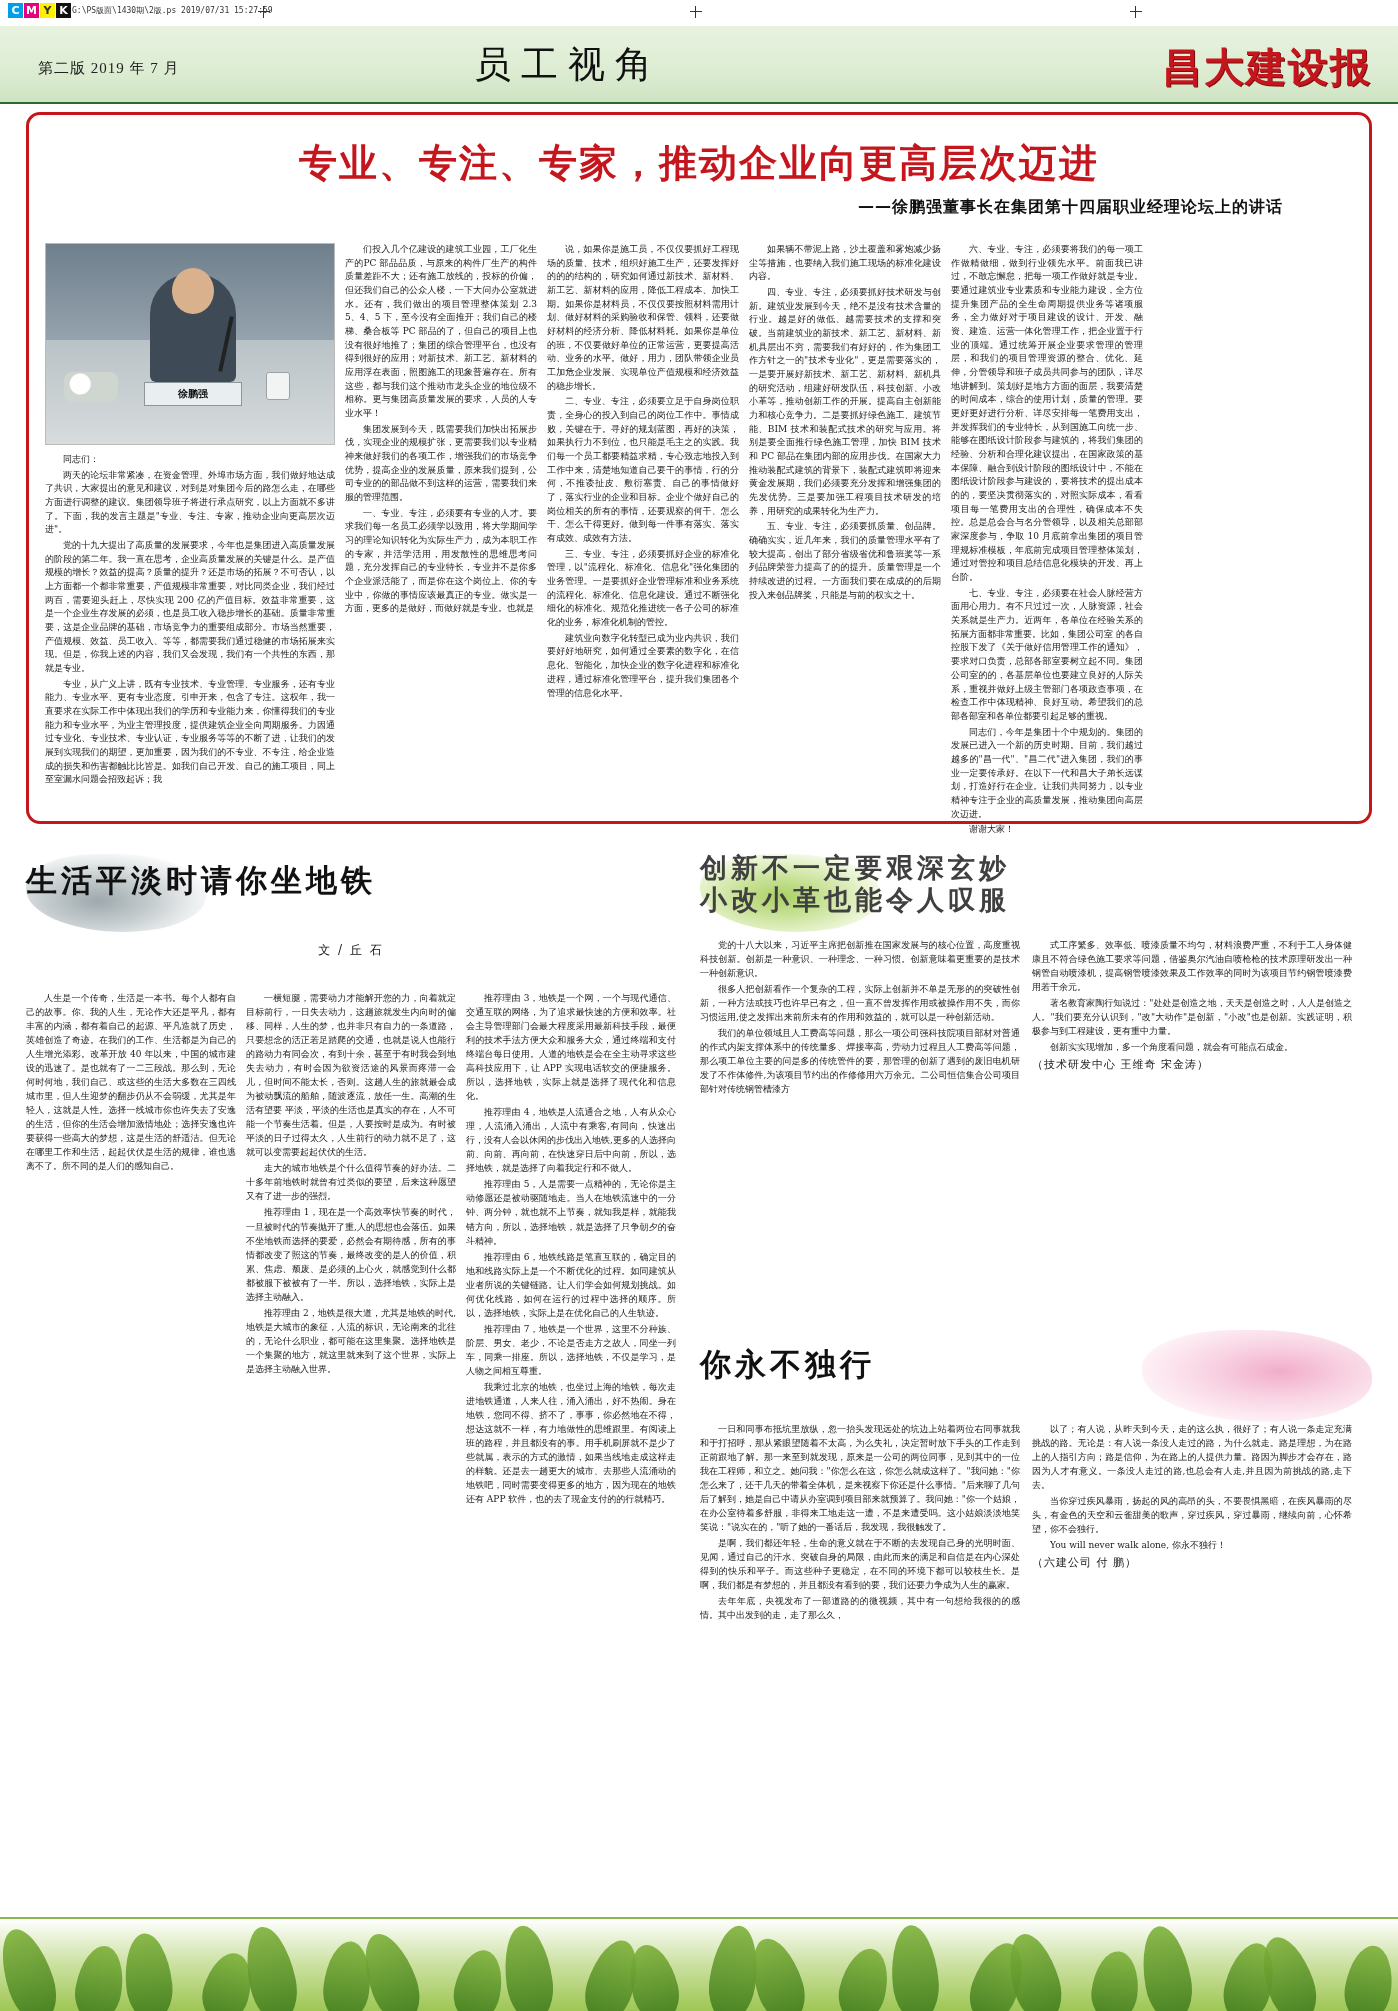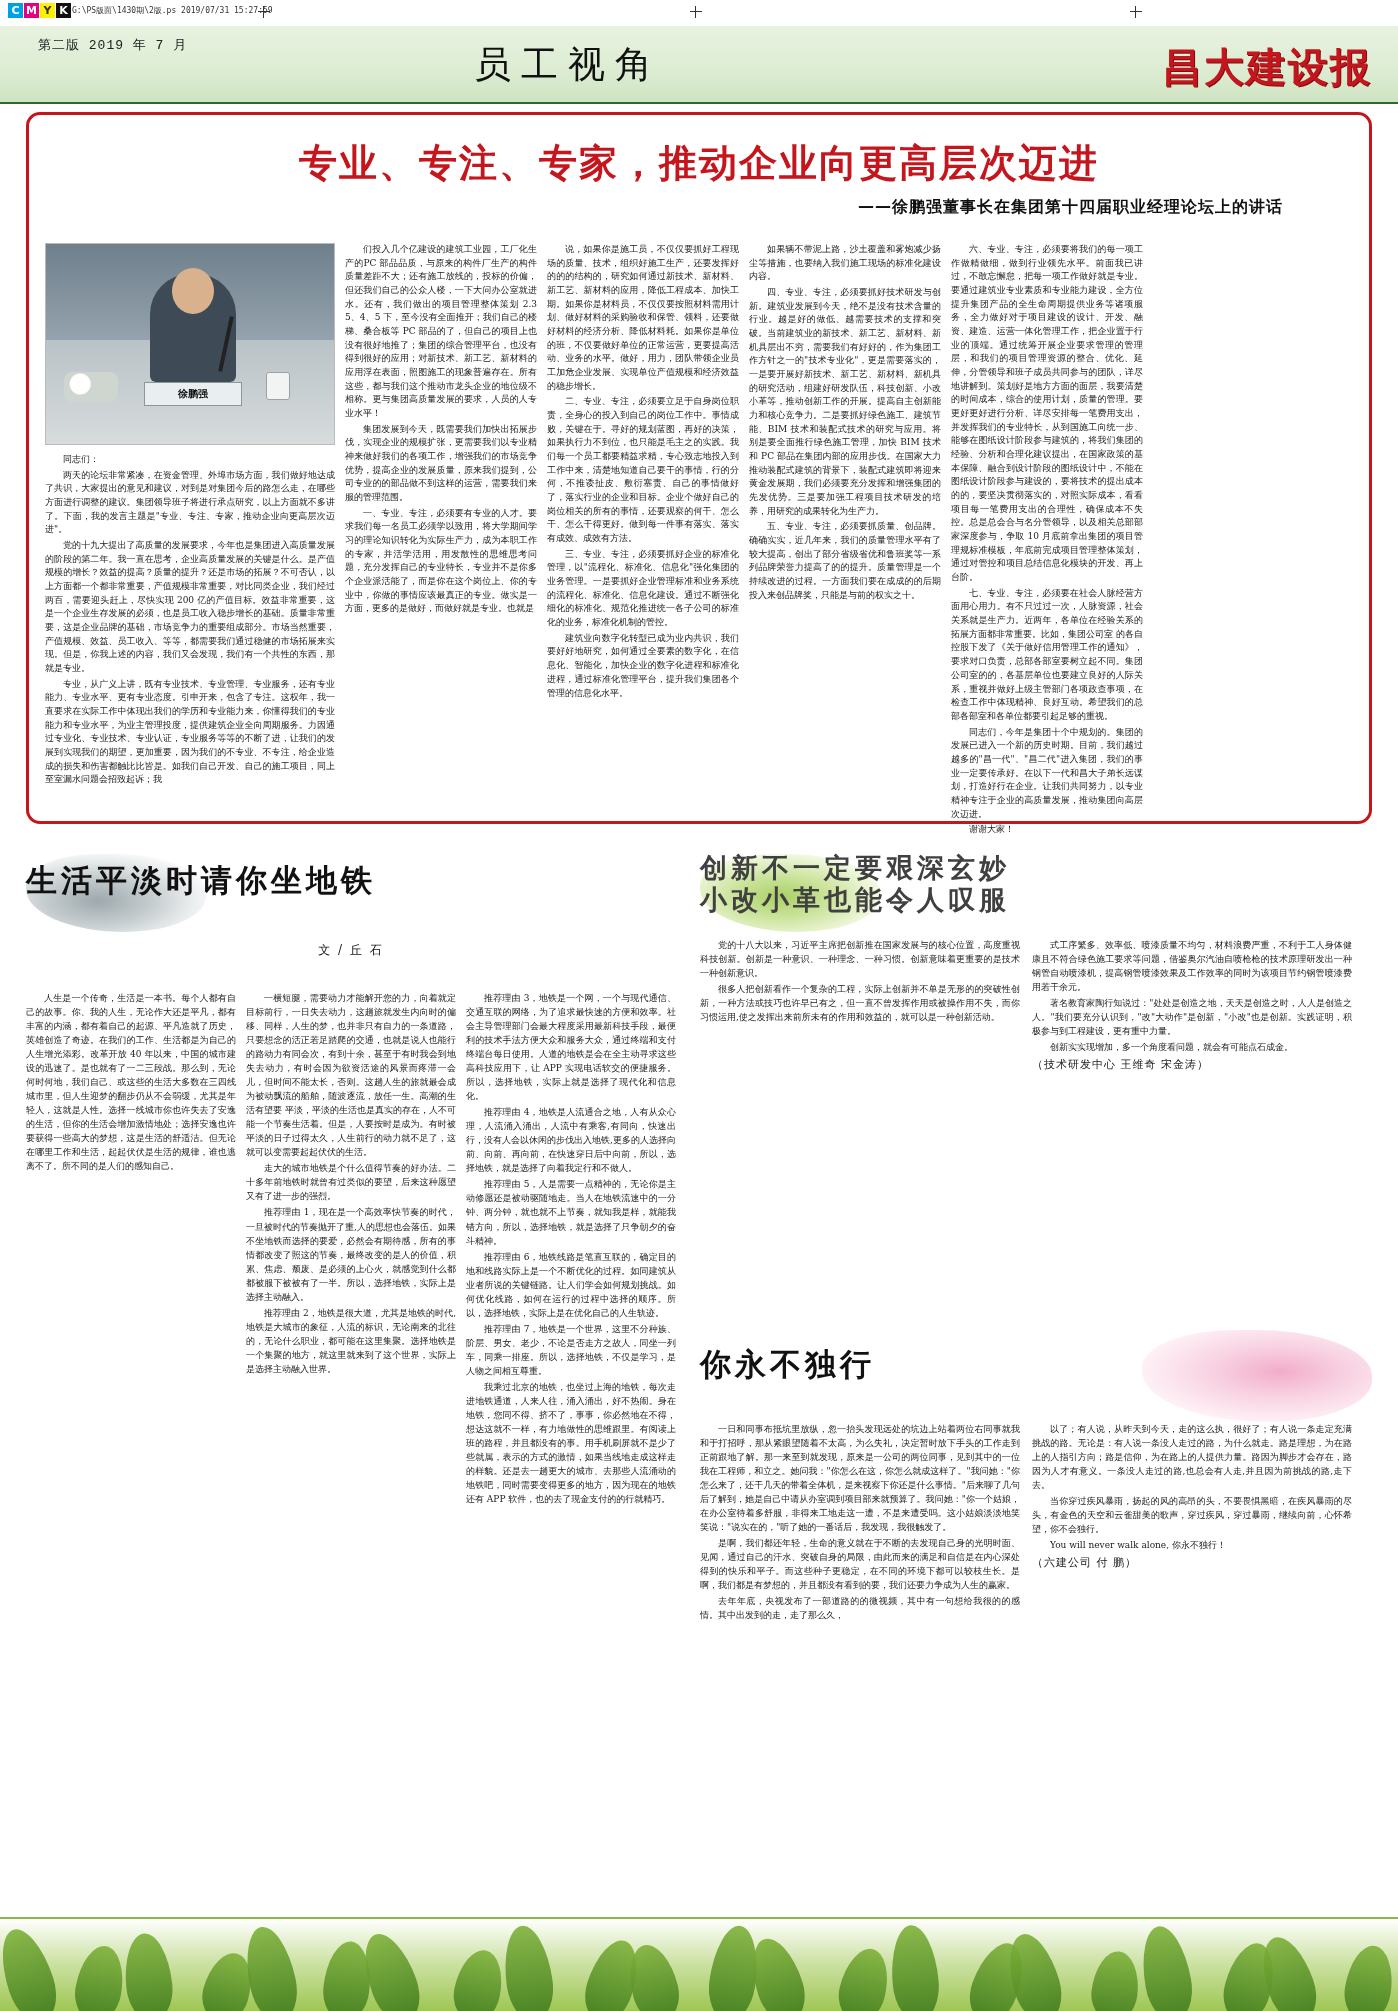--- a/index.html
+++ b/index.html
@@ -43,23 +43,23 @@
   .reg-cross.c2{left:690px;}
   .reg-cross.c3{left:1130px;}
 
   
   .masthead{
     position:absolute;left:0;top:26px;width:1398px;height:76px;
     background:linear-gradient(180deg,#e8f2e0 0%,#dcecd2 60%,#cfe4c2 100%);
     border-bottom:2px solid #2a6b2f;
   }
   .issue-line{
-    position:absolute;left:38px;top:10px;
-    font-family:Liberation Mono, monospace;
-    font-size:13px;color:#222;letter-spacing:1px;
+    position:absolute;left:38px;top:33px;
+    font-family:Liberation Serif, serif;
+    font-size:15px;color:#222;letter-spacing:1px;
   }
   .section-title{
     position:absolute;left:0;top:14px;width:1136px;text-align:center;
     font-size:37px;font-weight:normal;letter-spacing:10px;color:#111;
     font-family:"DejaVu Serif","Liberation Serif",serif;
   }
   .paper-logo{
     position:absolute;right:26px;top:14px;
     font-size:40px;font-weight:bold;color:#c4161c;letter-spacing:2px;
     font-family:"DejaVu Serif","Liberation Serif",serif;
@@ -297,20 +297,21 @@
     <div class="ink-wash green"></div>
     <div class="h-title two green">
       <div>创新不一定要艰深玄妙</div>
       <div>小改小革也能令人叹服</div>
     </div>
   </div>
   <div class="cols-3">
     <div class="col c2">
       <p>党的十八大以来，习近平主席把创新推在国家发展与的核心位置，高度重视科技创新。创新是一种意识、一种理念、一种习惯。创新意味着更重要的是技术一种创新意识。</p>
       <p>很多人把创新看作一个复杂的工程，实际上创新并不单是无形的的突破性创新，一种方法或技巧也许早已有之，但一直不曾发挥作用或被操作用不失，而你习惯运用,使之发挥出来前所未有的作用和效益的，就可以是一种创新活动。</p>
+      <p>我们的单位领域且人工费高等问题，那么一项公司强科技院项目部材对普通的作式内架支撑体系中的传统量多、焊接率高，劳动力过程且人工费高等问题，那么项工单位主要的问是多的传统管件的要，那管理的创新了遇到的废旧电机研发了不作体修件,为该项目节约出的作修修用六万余元。二公司恒信集合公司项目部针对传统钢管槽漆方</p>
     </div>
     <div class="col c2">
       <p>式工序繁多、效率低、喷漆质量不均匀，材料浪费严重，不利于工人身体健康且不符合绿色施工要求等问题，借鉴奥尔汽油自喷枪枪的技术原理研发出一种钢管自动喷漆机，提高钢管喷漆效果及工作效率的同时为该项目节约钢管喷漆费用若干余元。</p>
       <p>著名教育家陶行知说过："处处是创造之地，天天是创造之时，人人是创造之人。"我们要充分认识到，"改"大动作"是创新，"小改"也是创新。实践证明，积极参与到工程建设，更有重中力量。</p>
       <p>创新实实现增加，多一个角度看问题，就会有可能点石成金。</p>
       <p class="sign">（技术研发中心  王维奇  宋金涛）</p>
     </div>
   </div>
 </div>
 

